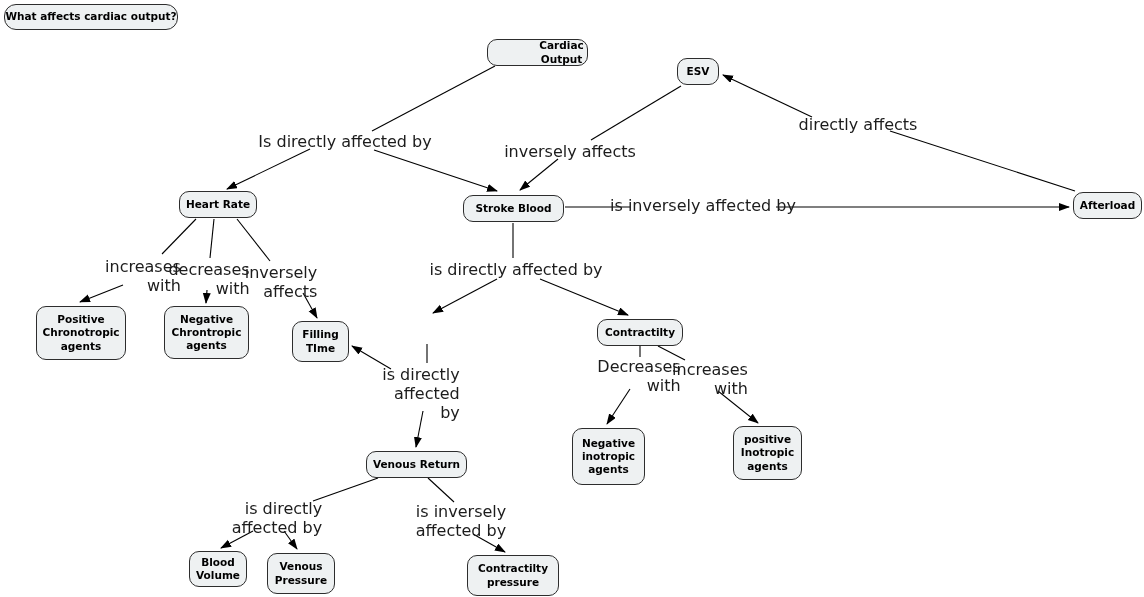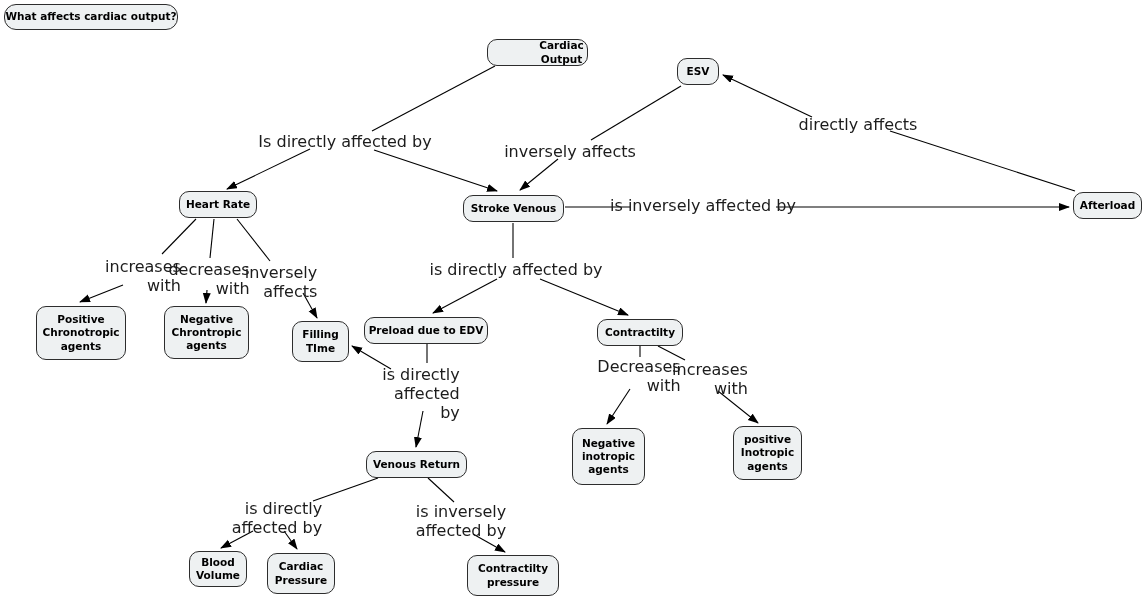--- a/index.html
+++ b/index.html
@@ -94,42 +94,41 @@
       <line x1="630" y1="389" x2="607" y2="424" marker-end="url(#arrow)"></line>
       <line x1="718" y1="391" x2="758" y2="423" marker-end="url(#arrow)"></line>
     </g>
   </svg>
 
   <div class="node question" style="left:4px;top:4px;width:174px;height:26px;">What affects cardiac output?</div>
 
   <div class="node" style="left:487px;top:39px;width:101px;height:27px;padding-left:48px;">Cardiac Output</div>
   <div class="node" style="left:677px;top:58px;width:42px;height:27px;">ESV</div>
   <div class="node" style="left:179px;top:191px;width:78px;height:27px;">Heart Rate</div>
-  <div class="node" style="left:463px;top:195px;width:101px;height:27px;">Stroke Venous</div>
+  <div class="node" style="left:463px;top:195px;width:101px;height:27px;">Stroke Blood</div>
   <div class="node" style="left:1073px;top:192px;width:69px;height:27px;">Afterload</div>
   <div class="node" style="left:36px;top:306px;width:90px;height:54px;">Positive
 Chronotropic
 agents</div>
   <div class="node" style="left:164px;top:306px;width:85px;height:53px;">Negative
 Chrontropic
 agents</div>
   <div class="node" style="left:292px;top:321px;width:57px;height:41px;">Filling
 TIme</div>
-  <div class="node" style="left:364px;top:317px;width:124px;height:27px;">Preload due to EDV</div>
   <div class="node" style="left:597px;top:319px;width:86px;height:27px;text-align:right;">Contractilty</div>
   <div class="node" style="left:366px;top:451px;width:101px;height:27px;">Venous Return</div>
   <div class="node" style="left:572px;top:428px;width:73px;height:57px;">Negative
 inotropic
 agents</div>
   <div class="node" style="left:733px;top:426px;width:69px;height:54px;">positive
 Inotropic
 agents</div>
   <div class="node" style="left:189px;top:551px;width:58px;height:36px;">Blood
 Volume</div>
-  <div class="node" style="left:267px;top:553px;width:68px;height:41px;">Cardiac
+  <div class="node" style="left:267px;top:553px;width:68px;height:41px;">Venous
 Pressure</div>
   <div class="node" style="left:467px;top:555px;width:92px;height:41px;">Contractilty
 pressure</div>
 
   <div class="edge-label" style="left:345px;top:133px;">Is directly affected by</div>
   <div class="edge-label" style="left:570px;top:143px;">inversely affects</div>
   <div class="edge-label" style="left:858px;top:116px;">directly affects</div>
   <div class="edge-label" style="left:703px;top:197px;">is inversely affected by</div>
   <div class="edge-label" style="left:143px;top:258px;">increases
 with</div>

